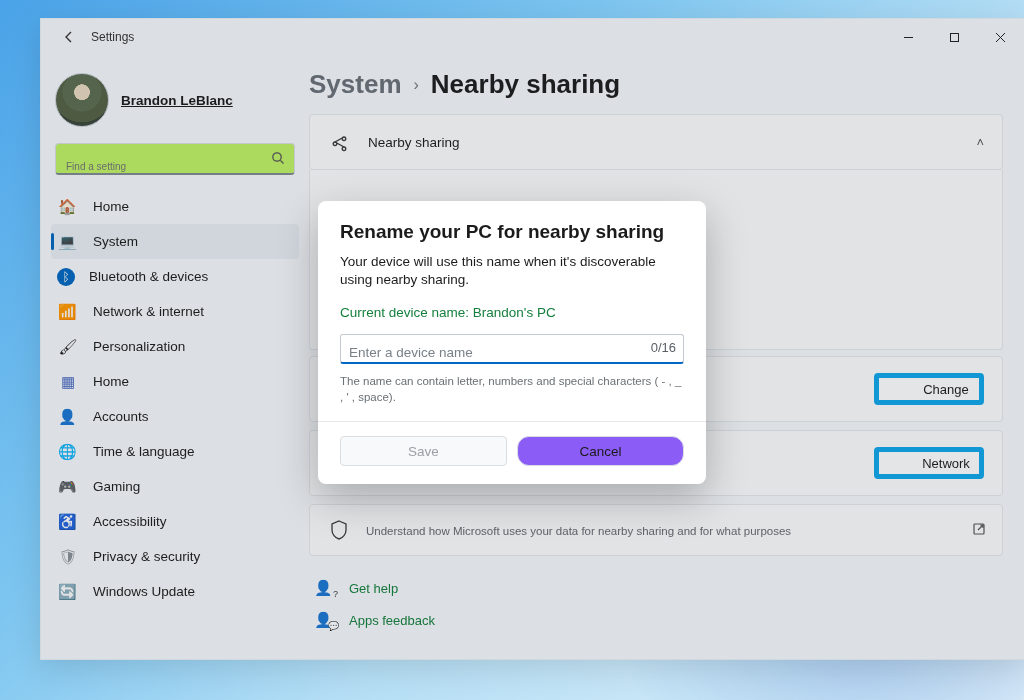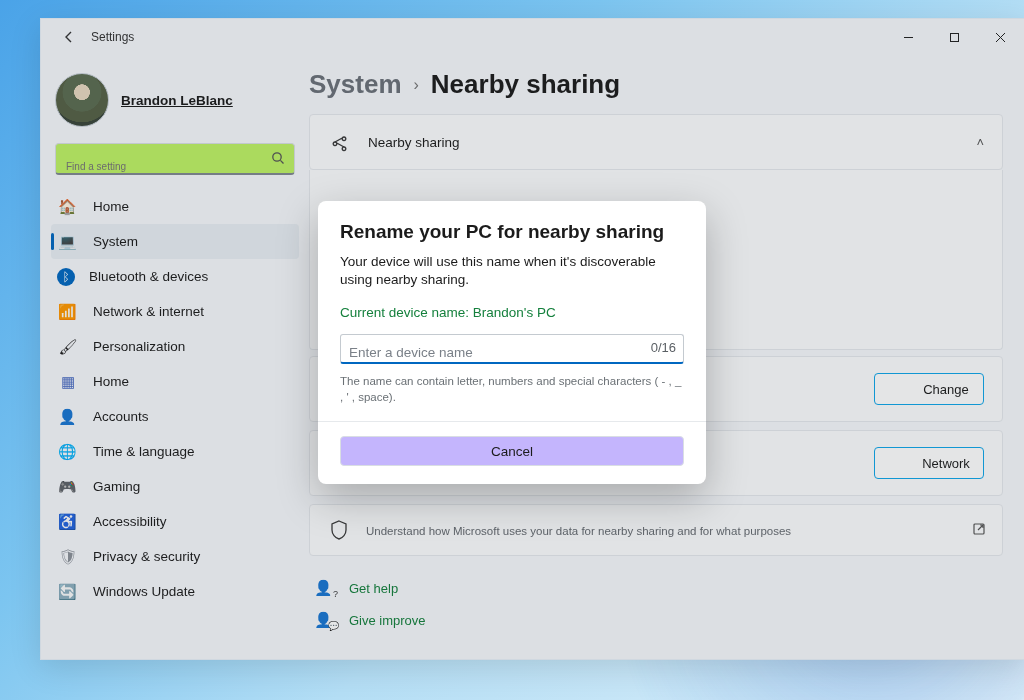--- a/index.html
+++ b/index.html
@@ -62,21 +62,21 @@
 .card {
   border: 1px solid #e4e8ec; border-radius: 4px; background: #fbfcfd;
   padding: 12px 16px; margin-bottom: 8px; display: flex; align-items: center; gap: 14px;
 }
 .card-lead-icon { width: 26px; height: 26px; color: #404040; display:flex;align-items:center;justify-content:center; font-size:18px;}
 .card-body { flex: 1; }
 .card-title { font-size: 13.5px; color: #1b1b1b; }
 .card-sub { font-size: 11.5px; color: #656a70; margin-top: 1px; }
 .card-sub a { color: #1665c0; text-decoration: none; }
 .card-action-btn {
-  min-width: 110px; height: 32px; border: 1px solid #0ea5e9; background: #fefefe;
+  min-width: 110px; height: 32px; border: 5px solid #0ea5e9; background: #fefefe;
   border-radius: 4px; font-size: 13px; color: #1b1b1b; padding-left: 34px;
 }
 .chevron { color: #555; font-size: 13px; margin-left: 6px;}
 .open-icon { color: #555; font-size: 14px;}
 .footer-links { padding: 8px 4px; }
 .footer-link { display: flex; align-items: center; gap: 14px; height: 32px; font-size: 13px; }
 .footer-link .fl-icon { width: 22px; display:flex;justify-content:center; color:#3a3a3a; font-size:15px; position:relative;}
 .footer-link a { color: #15803d; text-decoration: none; }
 
 .scrim { position: absolute; inset: 0; background: rgba(40,48,56,0.12); }
@@ -99,21 +99,21 @@
 .char-count { position: absolute; right: 8px; top: 6px; font-size: 13px; color: #5a5f64; }
 .modal-hint { font-size: 11.5px; color: #6a7075; line-height: 1.35; }
 .modal-footer {
   border-top: 1px solid #e6e9ec; padding: 14px 22px 18px 22px;
   display: flex; gap: 10px;
 }
 .modal-btn {
   flex: 1; height: 30px; border-radius: 4px; font-size: 13.5px;
   border: 1px solid #d9dee3; background: #fbfbfb;
 }
-.modal-btn.cancel { background: #c4b5fd; color: #1b1b1b; }
+.modal-btn.cancel { background: #8b5cf6; color: #1b1b1b; border-radius: 12px; }
 .modal-btn.save { color: #9aa0a6; background: #f8f9fa; }
 </style>
 </head>
 <body>
 
 <div class="bg-swirl"></div>
 
 <div class="window">
   <div class="titlebar">
     <div class="back-btn">
@@ -256,36 +256,37 @@
         </span>
       </div>
 
       <div class="footer-links">
         <div class="footer-link">
           <span class="fl-icon">👤<span style="position:absolute;right:-3px;bottom:-2px;font-size:9px">?</span></span>
           <a href="#">Get help</a>
         </div>
         <div class="footer-link">
           <span class="fl-icon">👤<span style="position:absolute;right:-5px;bottom:-2px;font-size:9px">💬</span></span>
-          <a href="#">Give improve</a>
+          <a href="#">Apps feedback</a>
         </div>
       </div>
     </div>
   </div>
 
   <div class="scrim"></div>
 </div>
 
 <div class="modal">
   <div class="modal-body">
     <div class="modal-title">Rename your PC for nearby sharing</div>
     <div class="modal-desc">Your device will use this name when it's discoverable using nearby sharing.</div>
     <div class="modal-curr">Current device name: Brandon's PC</div>
     <div class="modal-input-wrap">
       <input class="modal-input" placeholder="Enter a device name" style="">
       <span class="char-count">0/16</span>
     </div>
     <div class="modal-hint">The name can contain letter, numbers and special characters ( - , _ , ' , space).</div>
   </div>
   <div class="modal-footer">
+    <button class="modal-btn save">Save</button>
     <button class="modal-btn cancel">Cancel</button>
   </div>
 </div>
 
 </body></html>

